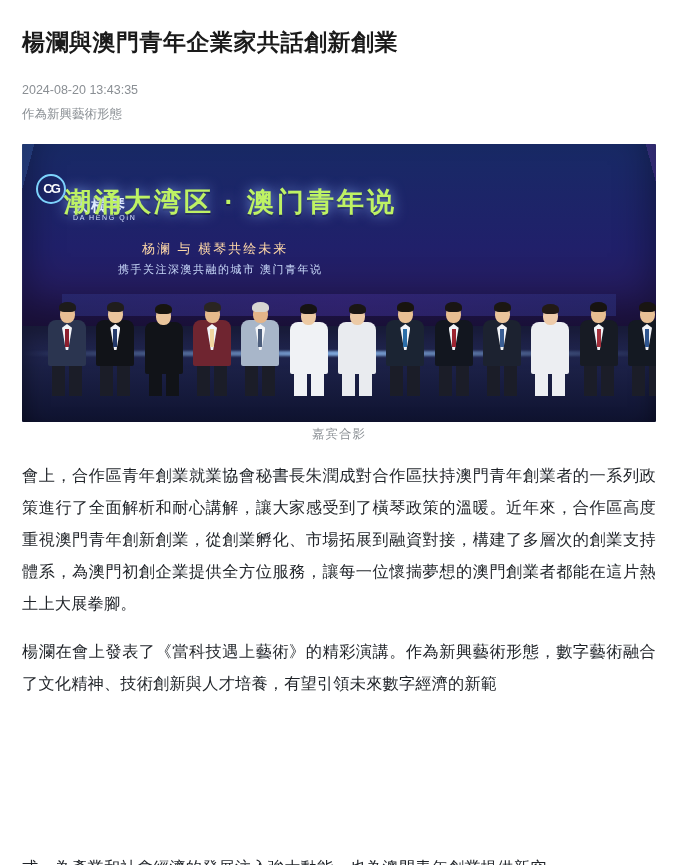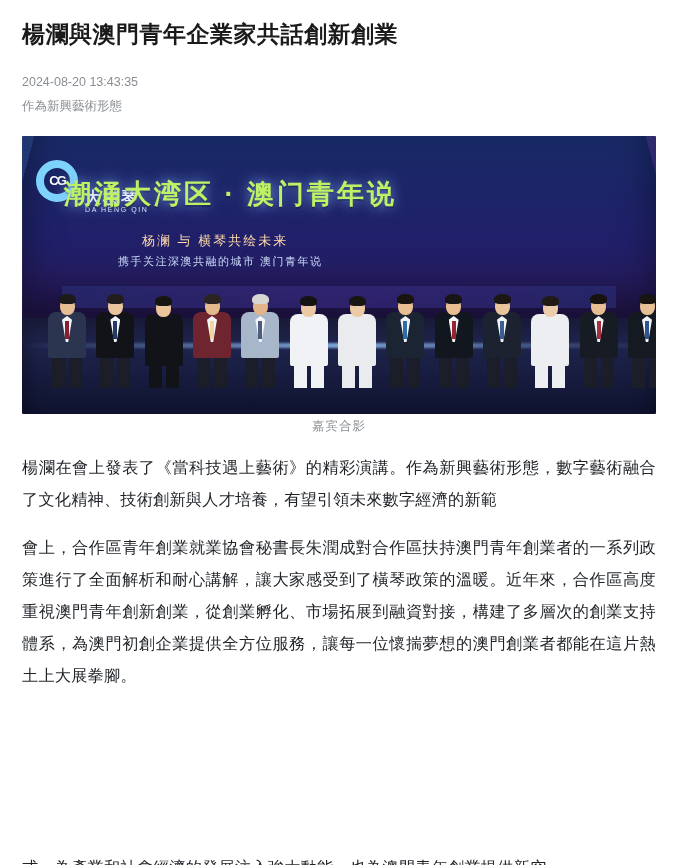--- a/index.html
+++ b/index.html
@@ -23,21 +23,21 @@
   }
   .article {
     padding: 18px 22px 0 22px;
   }
   .headline {
     font-size: 23px;
     line-height: 32px;
     font-weight: bold;
     color: #1a1a1a;
     letter-spacing: 0.5px;
-    margin: 0 0 0 0;
+    margin: 8px 0 0 0;
   }
   .meta {
     margin-top: 22px;
   }
   .meta-time {
     font-size: 12.5px;
     color: #8a8f94;
     line-height: 20px;
   }
   .meta-source {
@@ -103,21 +103,21 @@
     position: absolute;
     left: 14px; top: 10px;
     display: flex;
     align-items: center;
     gap: 7px;
     color: #fff;
   }
   .logo-mark {
     width: 26px; height: 26px;
     border-radius: 50%;
-    border: 8px solid #7dd3fc;
+    border: 2px solid #7dd3fc;
     display: flex; align-items: center; justify-content: center;
     font-size: 13px; font-weight: bold;
     letter-spacing: -2px;
   }
   .logo-cn {
     font-size: 16px; font-weight: bold; letter-spacing: 2px; line-height: 15px; margin-top: 44px;
   }
   .logo-en {
     font-size: 7px; letter-spacing: 1.6px; color: #dfe6ff; line-height: 10px;
   }
@@ -395,20 +395,20 @@
                 <div class="p-shirt"></div>
                 <div class="p-tie" style="background: rgb(47, 85, 143);"></div>
               </div>
               <div class="p-legs"></div>
             </div>
           </div>
       </div>
       <div class="caption">嘉宾合影</div>
     </div>
 
+    <p class="body-text">會上，合作區青年創業就業協會秘書長朱潤成對合作區扶持澳門青年創業者的一系列政策進行了全面解析和耐心講解，讓大家感受到了橫琴政策的溫暖。近年來，合作區高度重視澳門青年創新創業，從創業孵化、市場拓展到融資對接，構建了多層次的創業支持體系，為澳門初創企業提供全方位服務，讓每一位懷揣夢想的澳門創業者都能在這片熱土上大展拳腳。</p>
     <p class="body-text">楊瀾在會上發表了《當科技遇上藝術》的精彩演講。作為新興藝術形態，數字藝術融合了文化精神、技術創新與人才培養，有望引領未來數字經濟的新範</p>
-    <p class="body-text">會上，合作區青年創業就業協會秘書長朱潤成對合作區扶持澳門青年創業者的一系列政策進行了全面解析和耐心講解，讓大家感受到了橫琴政策的溫暖。近年來，合作區高度重視澳門青年創新創業，從創業孵化、市場拓展到融資對接，構建了多層次的創業支持體系，為澳門初創企業提供全方位服務，讓每一位懷揣夢想的澳門創業者都能在這片熱土上大展拳腳。</p>
   </div>
 
   <div class="clipped">
     <div class="body-text" style="margin:0;">式，為產業和社會經濟的發展注入強大動能，也為澳門青年創業提供新空</div>
   </div>
 </div>
 
 </body></html>

